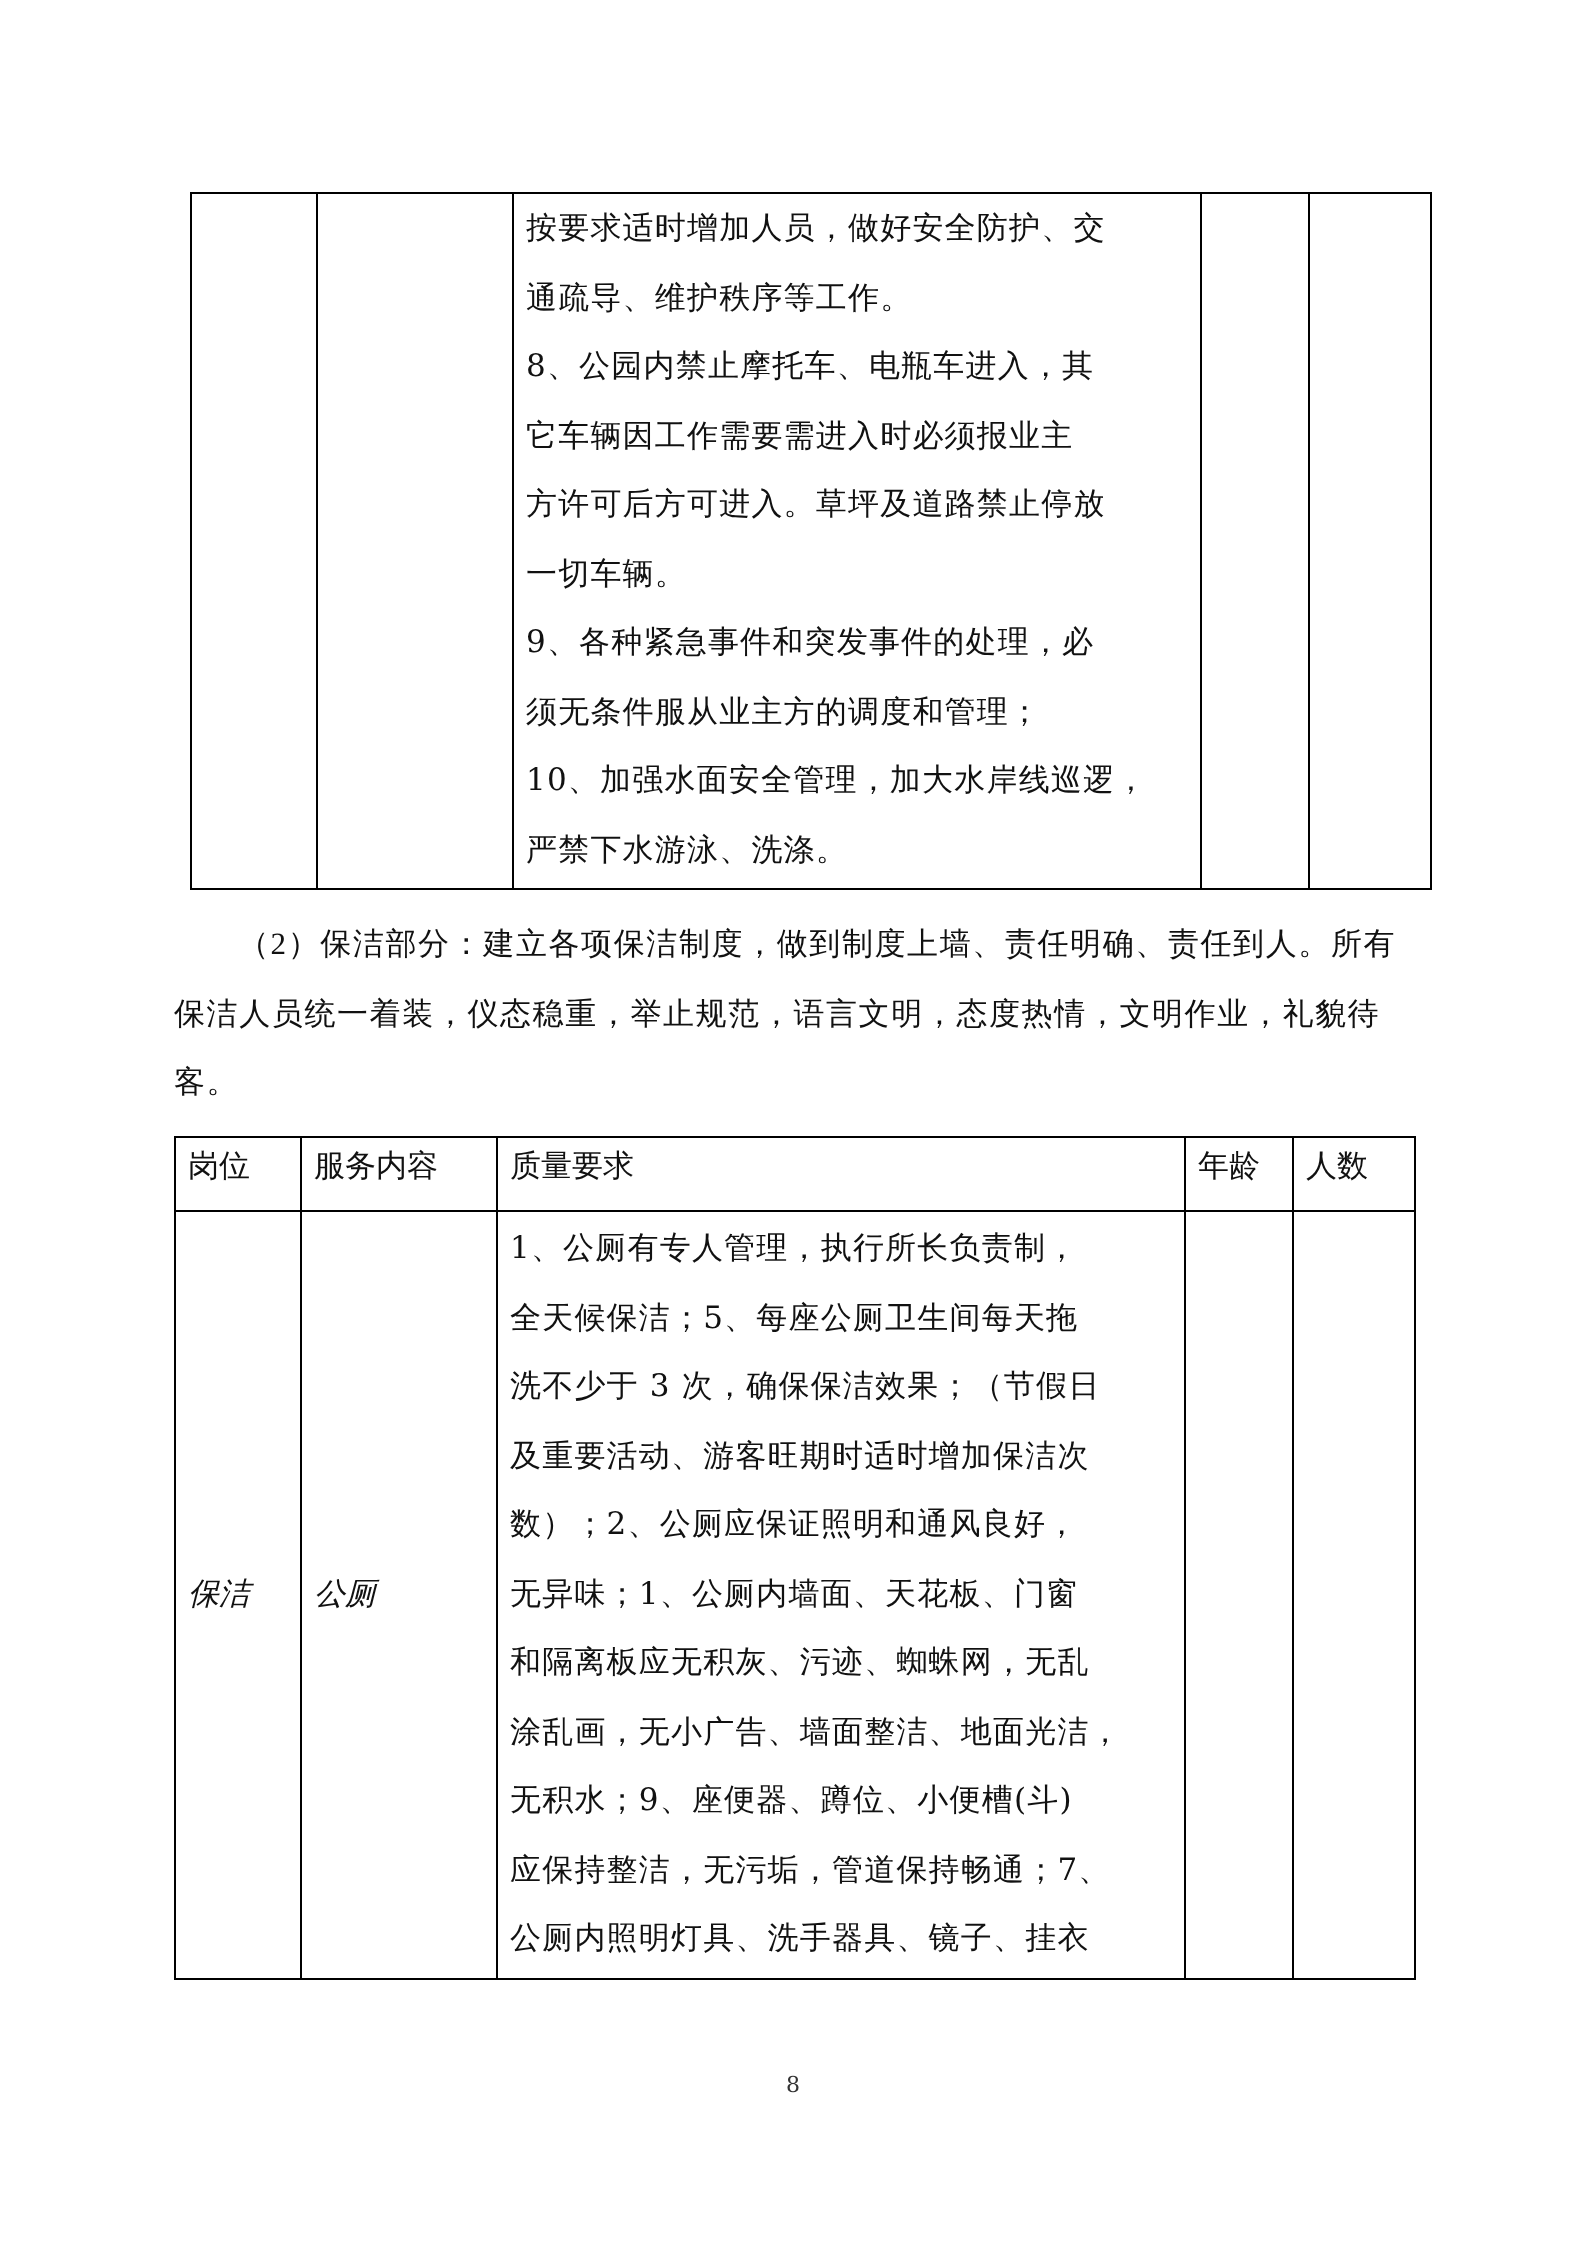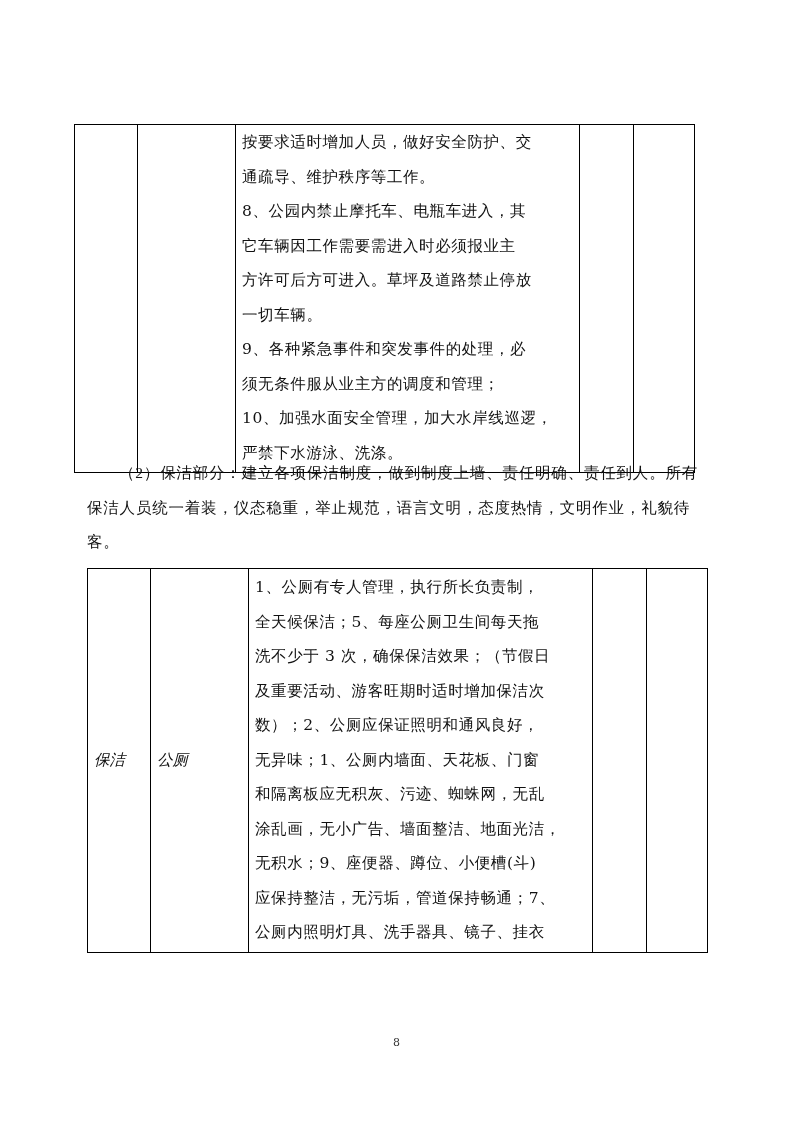--- a/index.html
+++ b/index.html
@@ -1,20 +1,20 @@
 <!DOCTYPE html>
 <html><head>
 <meta charset="utf-8">
 <style>
   html, body { margin:0; padding:0; }
   body { width:793px; height:1122px; background:#ffffff; position:relative; overflow:hidden;
          font-family:"DejaVu Serif", "Liberation Serif", serif; color:#111; }
   .tbl { position:absolute; border-collapse:collapse; table-layout:fixed; }
   .tbl td { border:1.3px solid #000; vertical-align:top; padding:0 6px; font-size:15.5px; line-height:34.5px; }
-  #t1 { left:74px; top:96px; width:620px;margin-top:28px; }
+  #t1 { left:95px; top:96px; width:620px; }
   #t2 { left:87px; top:568px; width:620px; }
   .c1 { width:63px; } .c2 { width:98px; } .c3 { width:344px; } .c4 { width:54px; } .c5 { width:61px; }
   .c3 p { margin:0; letter-spacing:0.6px; }
   .hdr td { line-height:24px; padding-top:2px; height:34px; }
   .mid { vertical-align:middle !important;font-style:italic; }
   .para { position:absolute; left:87px; width:620px; font-size:15.5px; line-height:34.5px; letter-spacing:0.8px; margin:0;font-family:Liberation Serif, serif; }
   #p1 { top:456px; text-indent:32px; }
   .pagenum { position:absolute; top:1036px; left:0; width:793px; text-align:center; font-size:11px; color:#333; }
 </style>
 </head>
@@ -54,20 +54,27 @@
 
 <table id="t2" class="tbl">
   <colgroup>
       <col class="c1">
       <col class="c2">
       <col class="c3">
       <col class="c4">
       <col class="c5">
     </colgroup>
   <tbody>
+      <tr class="hdr">
+    <td>岗位</td>
+    <td>服务内容</td>
+    <td>质量要求</td>
+    <td>年龄</td>
+    <td>人数</td>
+  </tr>
   <tr>
     <td class="mid">保洁</td>
     <td class="mid">公厕</td>
     <td class="c3" style="padding-top:1px;padding-bottom:2px;">
       <p>1、公厕有专人管理，执行所长负责制，</p>
       <p>全天候保洁；5、每座公厕卫生间每天拖</p>
       <p>洗不少于 3 次，确保保洁效果；（节假日</p>
       <p>及重要活动、游客旺期时适时增加保洁次</p>
       <p>数）；2、公厕应保证照明和通风良好，</p>
       <p>无异味；1、公厕内墙面、天花板、门窗</p>

